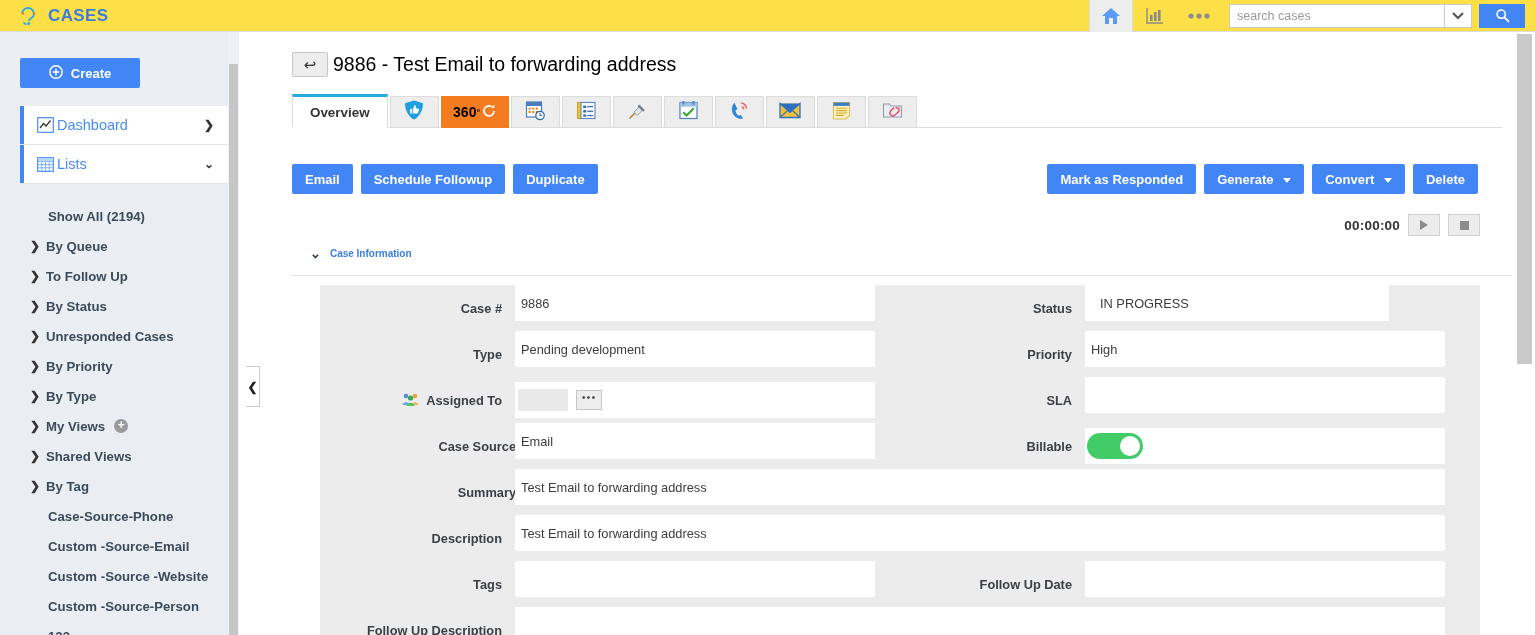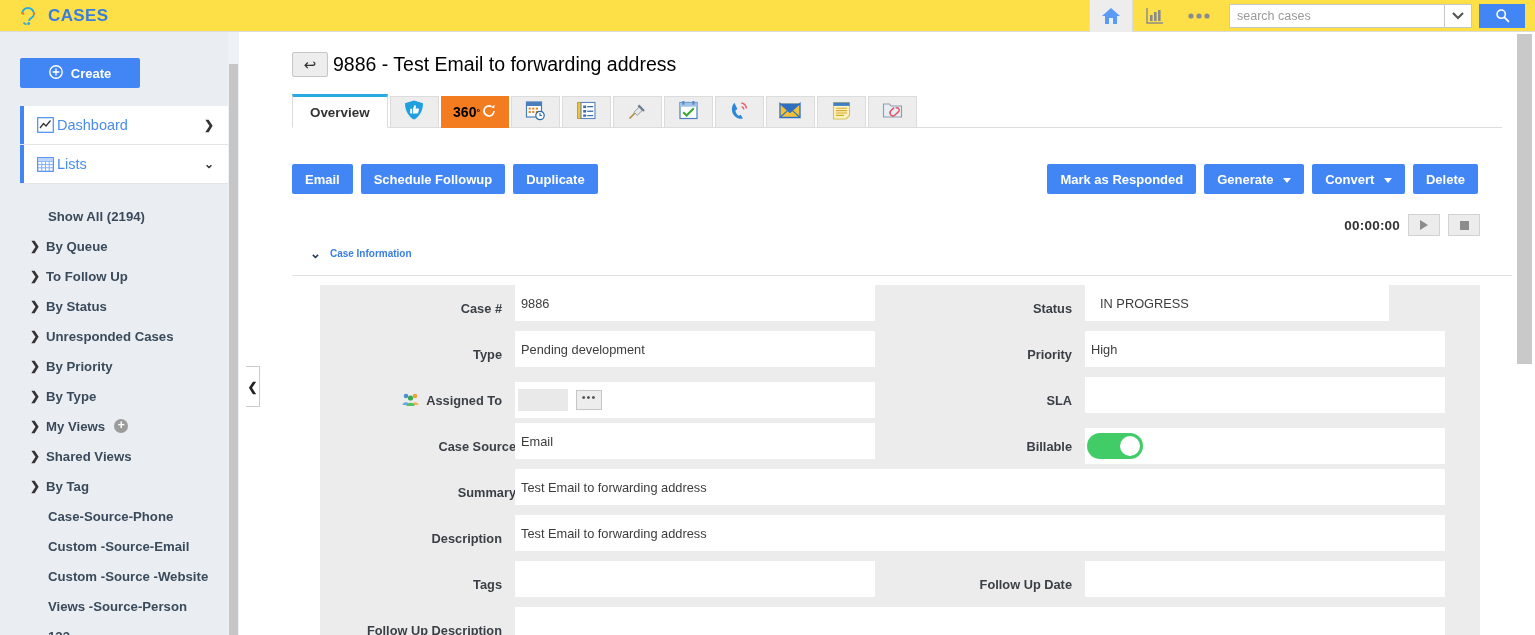--- a/index.html
+++ b/index.html
@@ -385,21 +385,21 @@
   <div class="sub-item noarrow" style="top:469px">
     <span class="si-label">Case-Source-Phone</span>
   </div>
   <div class="sub-item noarrow" style="top:499px">
     <span class="si-label">Custom -Source-Email</span>
   </div>
   <div class="sub-item noarrow" style="top:529px">
     <span class="si-label">Custom -Source -Website</span>
   </div>
   <div class="sub-item noarrow" style="top:559px">
-    <span class="si-label">Views -Source-Person</span>
+    <span class="si-label">Custom -Source-Person</span>
   </div>
   <div class="sub-item noarrow" style="top:589px">
     <span class="si-label">123</span>
   </div>
 </div>
 
 <div id="sb-scroll-track"></div>
 <div id="sb-scroll-thumb"></div>
 
 <div id="collapse-handle">

